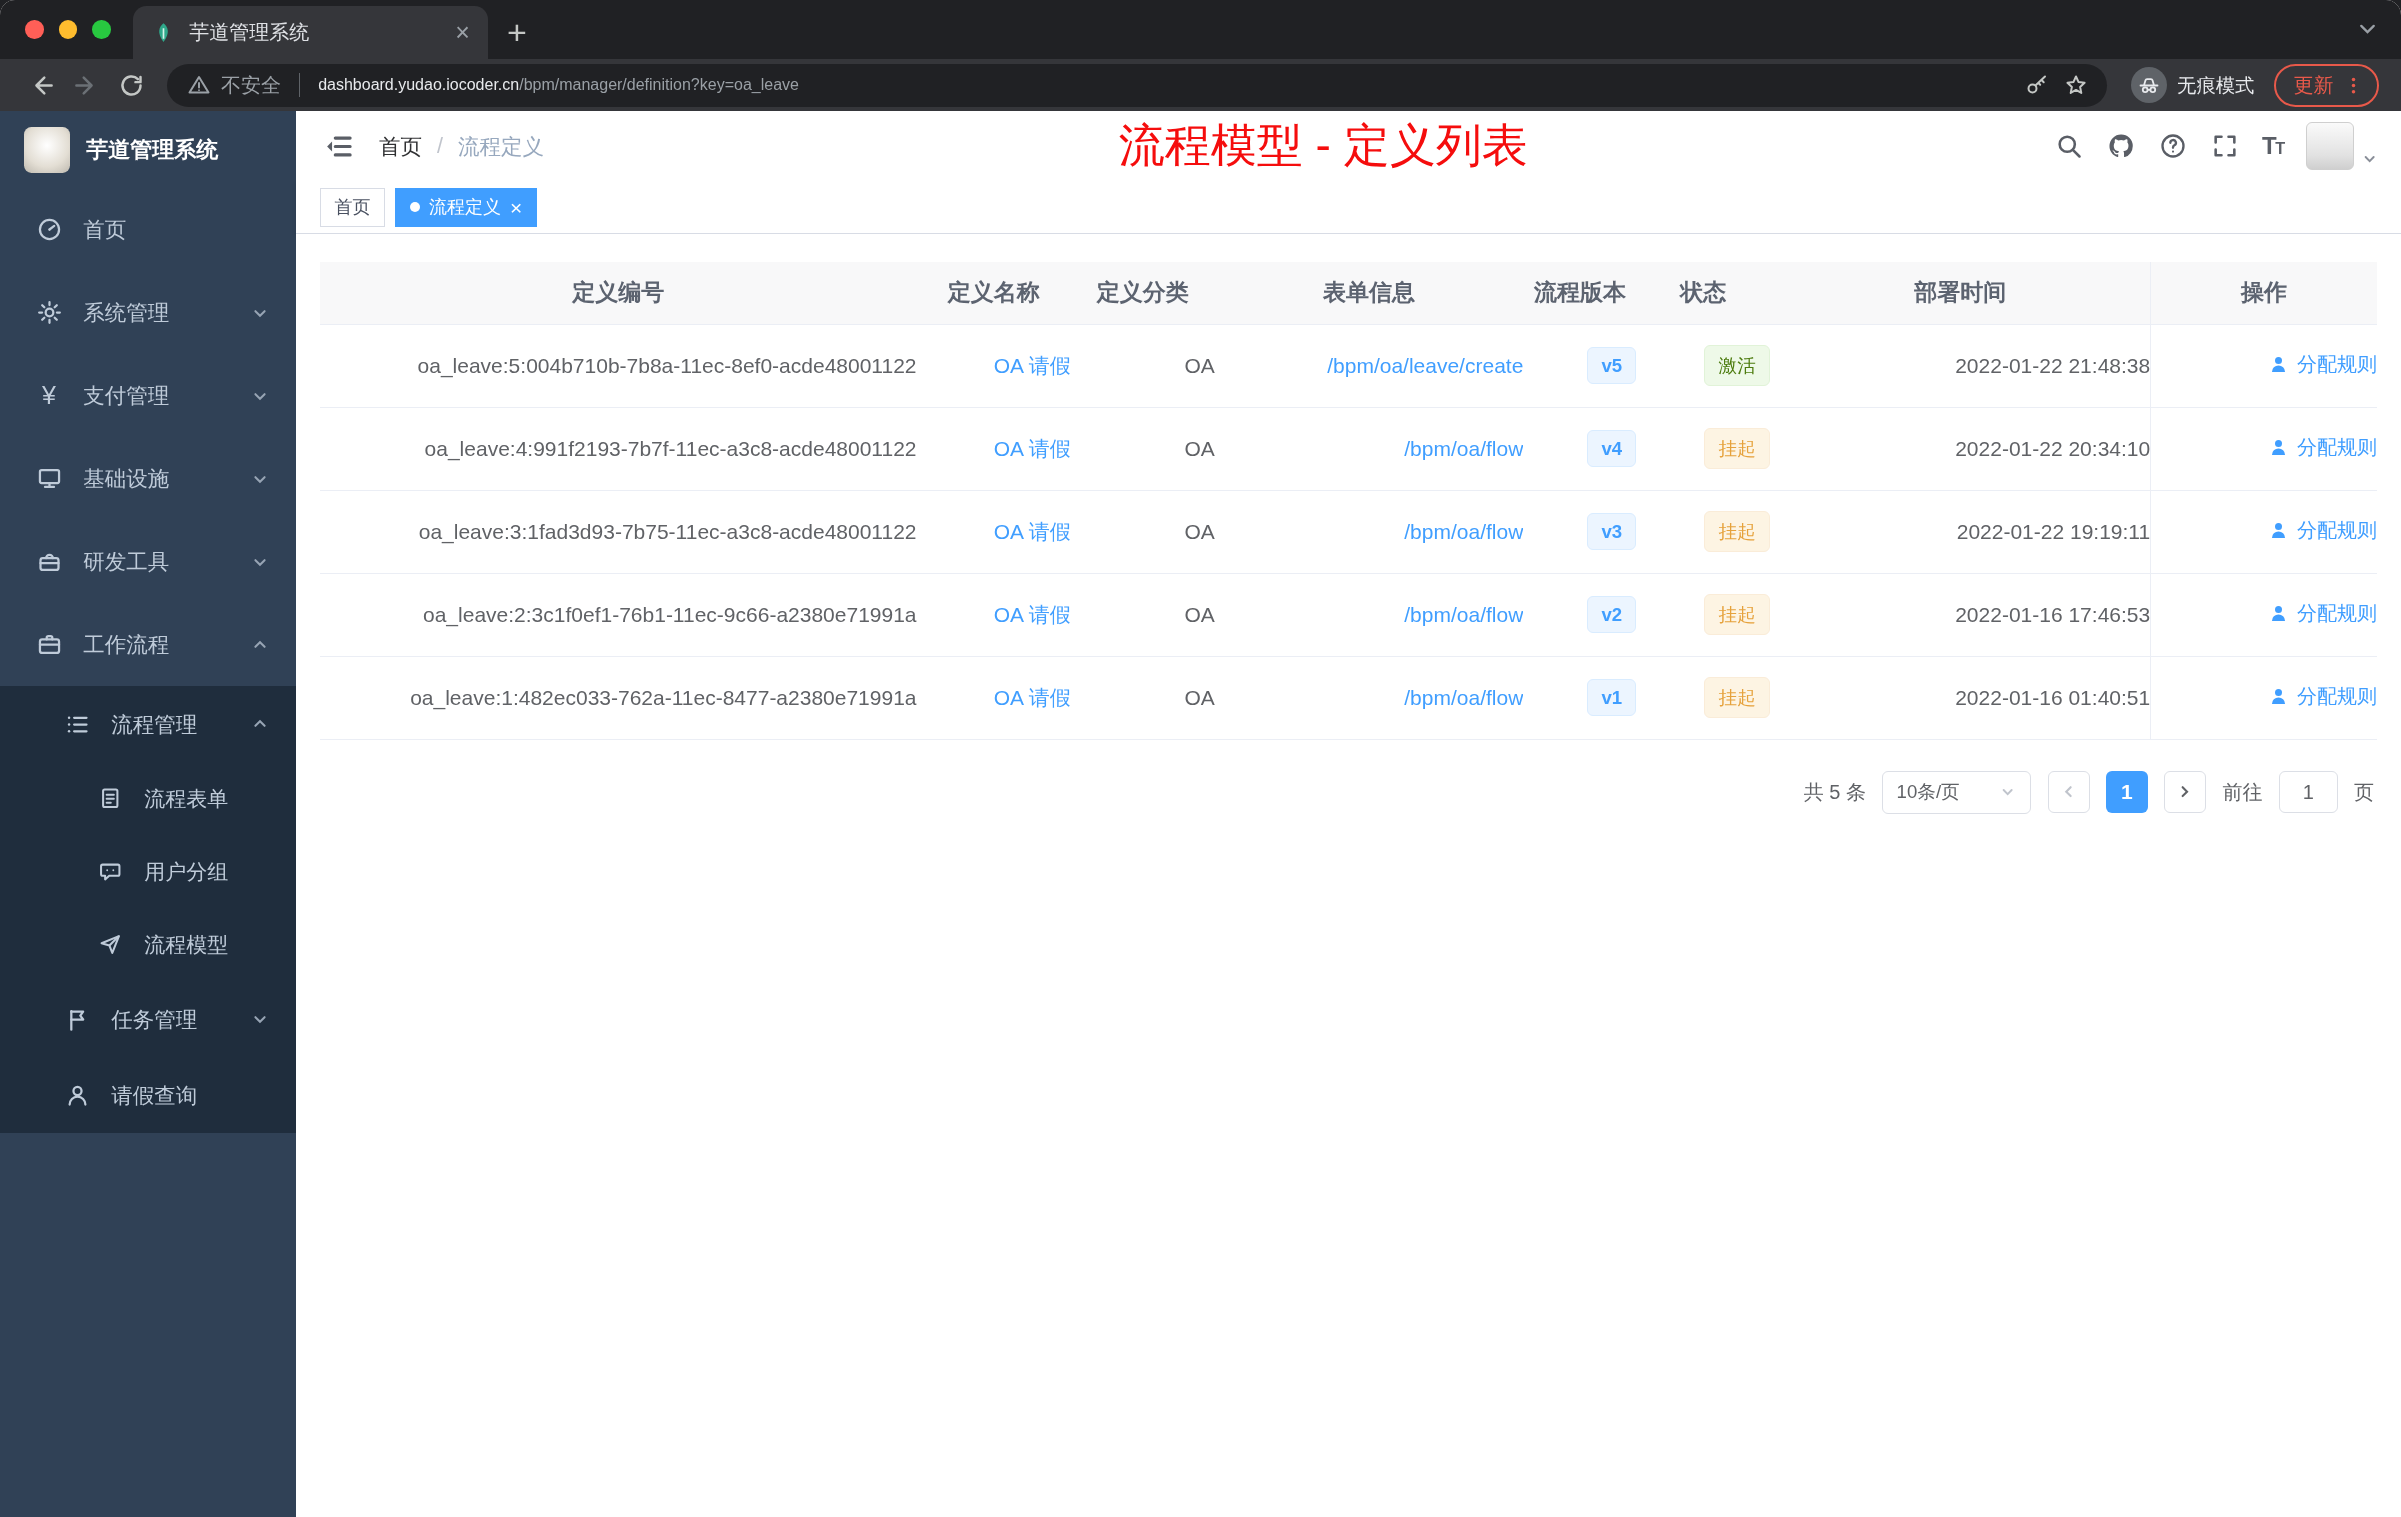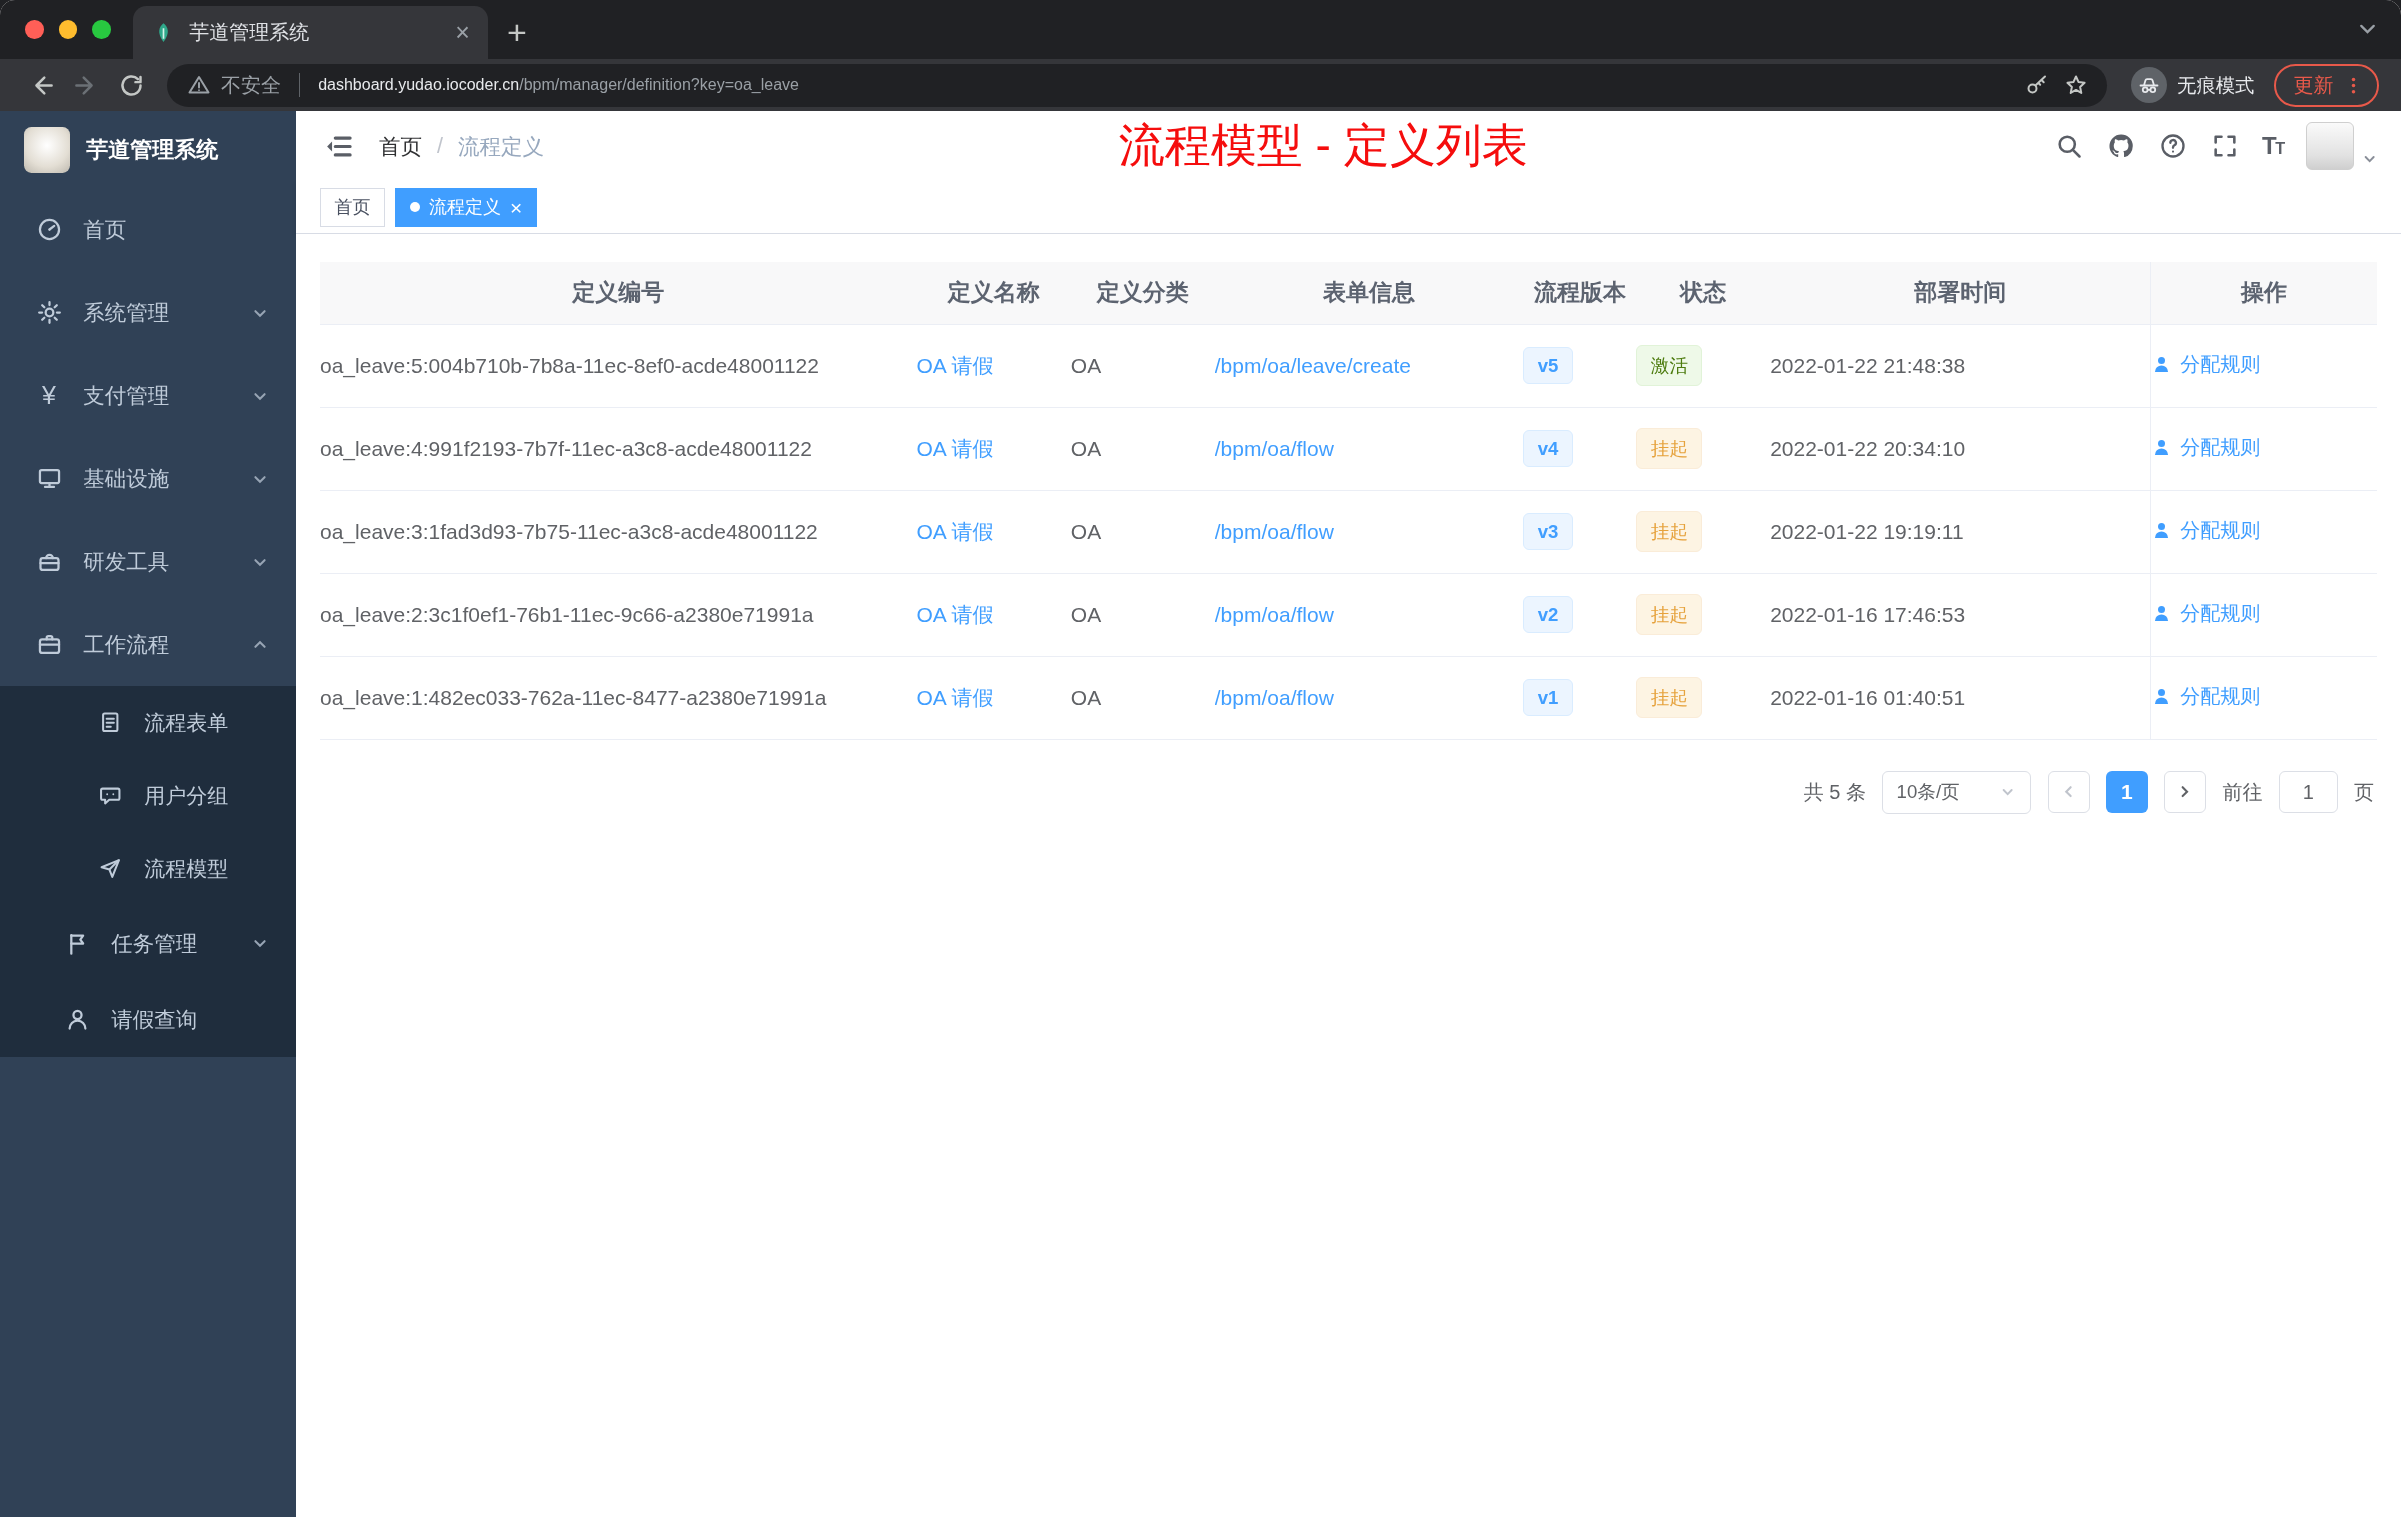--- a/index.html
+++ b/index.html
@@ -89,21 +89,21 @@
   .tag { height:39px; display:inline-flex; align-items:center; gap:9px; padding:0 13.4px;
     border:1.5px solid #d8dce5; background:#fff; color:#495060; font-size:18px; cursor:pointer; }
   .tag.active { background:#409eff; border-color:#409eff; color:#fff; }
   .tag-dot { width:10.4px; height:10.4px; border-radius:50%; background:#fff; }
   .tag-close { font-size:21px; line-height:1; }
 
   
   .content { flex:1; padding:28px 24px; overflow:hidden; background:#fff; }
   table { width:100%; border-collapse:collapse; table-layout:fixed; }
   th { background:#f8f8f9; height:62px; font-size:23px; color:#5c6370; font-weight:700; text-align:center; }
-  td { height:83px; font-size:21px; color:#606266; text-align:left;
+  td { height:83px; font-size:21px; color:#606266; text-align:right;
     border-bottom:1.5px solid #ebeef5; white-space:nowrap; overflow:hidden; }
   thead th { border-bottom:1.5px solid #ebeef5; }
   th.op-col, td.op-col { border-left:1.5px solid #ebeef5; }
   .cell-link { color:#409eff; cursor:pointer; }
   .version-tag { display:inline-block; min-width:49px; padding:6.7px 13.4px; background:#ecf5ff;
     border:1.5px solid #d9ecff; border-radius:6px; color:#409eff; font-size:18.6px;font-weight:bold; }
   .status-tag { display:inline-block; padding:6.7px 13.4px; border-radius:6px; font-size:18.6px; }
   .status-success { background:#eef9e8; border:1.5px solid #e1f3d8; color:#4d7c0f; }
   .status-warning { background:#fdf4e3; border:1.5px solid #faecd8; color:#e6a23c; }
   .action-link { color:#409eff; display:inline-flex; align-items:center; gap:8px; font-size:20px; cursor:pointer; }
@@ -301,20 +301,36 @@
         </span>
         <span class="mi-label">工作流程</span>
         <span class="chev up">
           <svg viewBox="0 0 24 24" fill="none" stroke="currentColor" stroke-width="2.2" stroke-linecap="round">
               <path d="M7 10l5 5 5-5"></path>
             </svg>
         </span>
       </div>
 
       <div class="submenu-block">
+        <div class="menu-item l2">
+          <span class="mi-icon">
+            <svg viewBox="0 0 24 24" fill="none" stroke="currentColor" stroke-width="2" stroke-linecap="round">
+                <path d="M9 6h11M9 12h11M9 18h11"></path>
+                <circle cx="4.5" cy="6" r="1.1" fill="currentColor" stroke="none"></circle>
+                <circle cx="4.5" cy="12" r="1.1" fill="currentColor" stroke="none"></circle>
+                <circle cx="4.5" cy="18" r="1.1" fill="currentColor" stroke="none"></circle>
+              </svg>
+          </span>
+          <span class="mi-label">流程管理</span>
+          <span class="chev up">
+            <svg viewBox="0 0 24 24" fill="none" stroke="currentColor" stroke-width="2.2" stroke-linecap="round">
+                <path d="M7 10l5 5 5-5"></path>
+              </svg>
+          </span>
+        </div>
 
         <div class="menu-item l3">
           <span class="mi-icon">
             <svg viewBox="0 0 24 24" fill="none" stroke="currentColor" stroke-width="2" stroke-linecap="round" stroke-linejoin="round">
                 <rect x="5" y="3.5" width="14" height="17" rx="1.5"></rect>
                 <path d="M8.5 8.5h7M8.5 12.5h7M8.5 16.5h4"></path>
               </svg>
           </span>
           <span class="mi-label">流程表单</span>
         </div>

